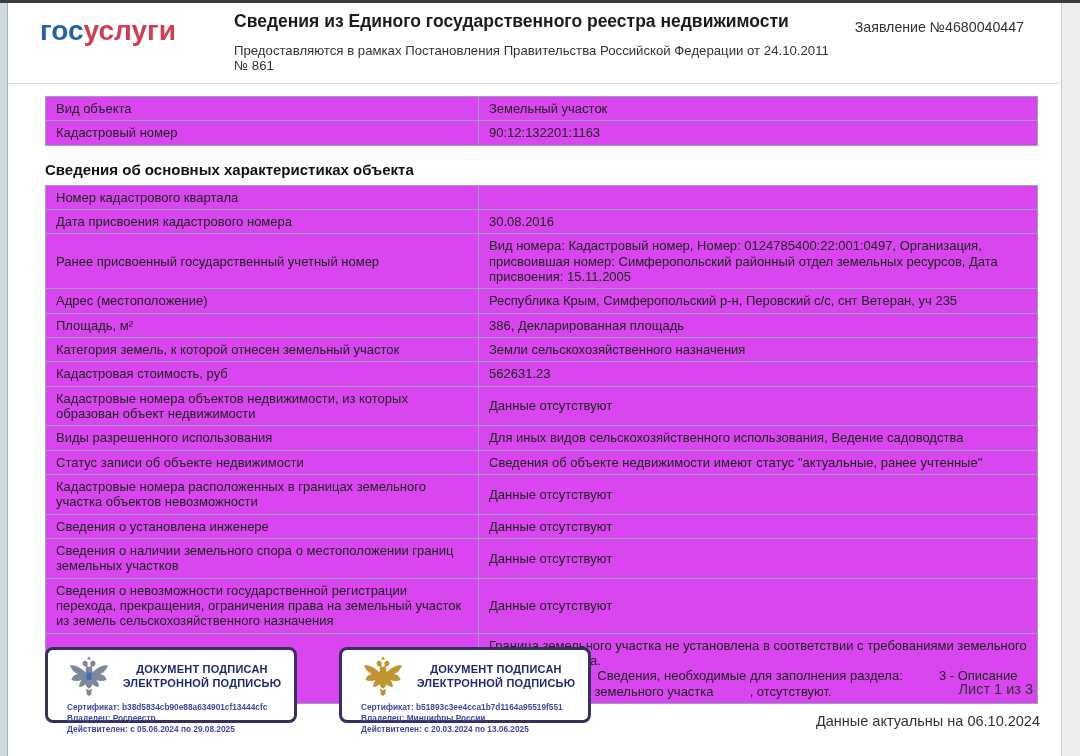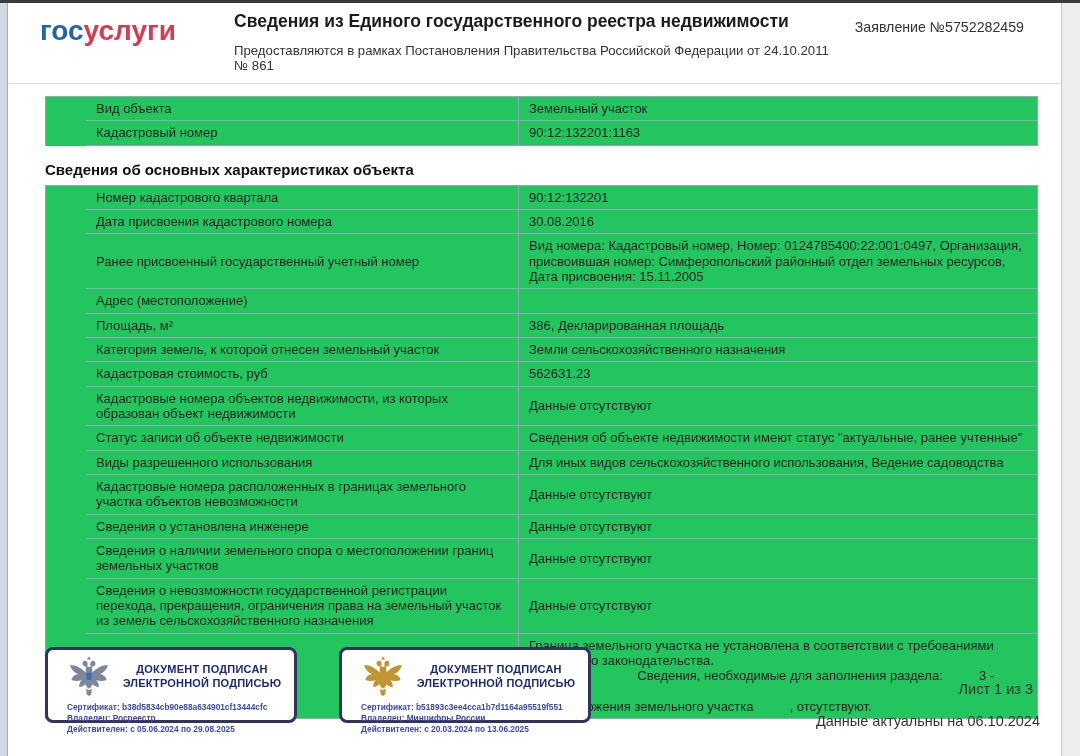--- a/index.html
+++ b/index.html
@@ -20,21 +20,21 @@
 
   
   .hdr { display: flex; align-items: flex-start; padding: 8px 36px 0 32px; border-bottom: 1px solid #dcdcdc; padding-bottom: 10px; }
   .logo { font-size: 28px; font-weight: bold; letter-spacing: 0; margin-top: 4px; width: 172px; flex: none; }
   .title-block { margin-left: 22px; width: 600px; flex: none; }
   .doc-title { font-size: 17.5px; font-weight: bold; color: #1b1b1b; line-height: 1.2; }
   .doc-subtitle { font-size: 13.2px; color: #333; margin-top: 11px; }
   .application { margin-left: auto; font-size: 14.2px; color: #333; padding-top: 8px; white-space: nowrap; }
 
   
-  .tbl { margin: 0 22px 0 37px; border: 1px solid #97a3b8; border-bottom: none; background: #22c55e; padding-left: 40px; }
+  .tbl { margin: 0 22px 0 37px; border: 1px solid #97a3b8; border-bottom: none; background: #d946ef; }
   .row { display: flex; border-bottom: 1px solid #97a3b8; }
   .cell { padding: 4px 10px; font-size: 13px; line-height: 1.18; color: #222; box-sizing: border-box; display: flex; flex-direction: column; justify-content: center; }
   .cell-l { width: 433px; flex: none; border-right: 1px solid #97a3b8; }
   .cell-r { flex: 1; white-space: pre-wrap; }
   .tbl-first { margin-top: 12px; }
 
   .section-title { margin: 15px 22px 7px 37px; font-size: 15px; font-weight: bold; color: #111; }
 
   
   .stamps { position: absolute; top: 647px; left: 45px; display: flex; gap: 42px; }
@@ -59,75 +59,75 @@
 <div class="content">
 
   <div class="hdr">
     <div class="logo">
       <span style="color: rgb(36, 99, 167);">гос</span><span style="color: rgb(212, 61, 81);">услуги</span>
     </div>
     <div class="title-block">
       <div class="doc-title">Сведения из Единого государственного реестра недвижимости</div>
       <div class="doc-subtitle">Предоставляются в рамках Постановления Правительства Российской Федерации от 24.10.2011 № 861</div>
     </div>
-    <div class="application">Заявление №5752282459</div>
+    <div class="application">Заявление №4680040447</div>
   </div>
 
   <div class="tbl tbl-first">
     <div class="row">
       <div class="cell cell-l">Вид объекта</div>
       <div class="cell cell-r">Земельный участок</div>
     </div>
     <div class="row">
       <div class="cell cell-l">Кадастровый номер</div>
       <div class="cell cell-r">90:12:132201:1163</div>
     </div>
   </div>
 
   <div class="section-title">Сведения об основных характеристиках объекта</div>
 
   <div class="tbl">
     <div class="row">
       <div class="cell cell-l">Номер кадастрового квартала</div>
-      <div class="cell cell-r">90:12:132201</div>
     </div>
     <div class="row">
       <div class="cell cell-l">Дата присвоения кадастрового номера</div>
       <div class="cell cell-r">30.08.2016</div>
     </div>
     <div class="row">
       <div class="cell cell-l">Ранее присвоенный государственный учетный номер</div>
       <div class="cell cell-r">Вид номера: Кадастровый номер, Номер: 0124785400:22:001:0497, Организация, присвоившая номер: Симферопольский районный отдел земельных ресурсов, Дата присвоения: 15.11.2005</div>
     </div>
     <div class="row">
       <div class="cell cell-l">Адрес (местоположение)</div>
+      <div class="cell cell-r">Республика Крым, Симферопольский р-н, Перовский с/с, снт Ветеран, уч 235</div>
     </div>
     <div class="row">
       <div class="cell cell-l">Площадь, м²</div>
       <div class="cell cell-r">386, Декларированная площадь</div>
     </div>
     <div class="row">
       <div class="cell cell-l">Категория земель, к которой отнесен земельный участок</div>
       <div class="cell cell-r">Земли сельскохозяйственного назначения</div>
     </div>
     <div class="row">
       <div class="cell cell-l">Кадастровая стоимость, руб</div>
       <div class="cell cell-r">562631.23</div>
     </div>
     <div class="row">
       <div class="cell cell-l">Кадастровые номера объектов недвижимости, из которых образован объект недвижимости</div>
       <div class="cell cell-r">Данные отсутствуют</div>
     </div>
     <div class="row">
+      <div class="cell cell-l">Виды разрешенного использования</div>
+      <div class="cell cell-r">Для иных видов сельскохозяйственного использования, Ведение садоводства</div>
+    </div>
+    <div class="row">
       <div class="cell cell-l">Статус записи об объекте недвижимости</div>
       <div class="cell cell-r">Сведения об объекте недвижимости имеют статус "актуальные, ранее учтенные"</div>
-    </div>
-    <div class="row">
-      <div class="cell cell-l">Виды разрешенного использования</div>
-      <div class="cell cell-r">Для иных видов сельскохозяйственного использования, Ведение садоводства</div>
     </div>
     <div class="row">
       <div class="cell cell-l">Кадастровые номера расположенных в границах земельного участка объектов невозможности</div>
       <div class="cell cell-r">Данные отсутствуют</div>
     </div>
     <div class="row">
       <div class="cell cell-l">Сведения о установлена инженере</div>
       <div class="cell cell-r">Данные отсутствуют</div>
     </div>
     <div class="row">

